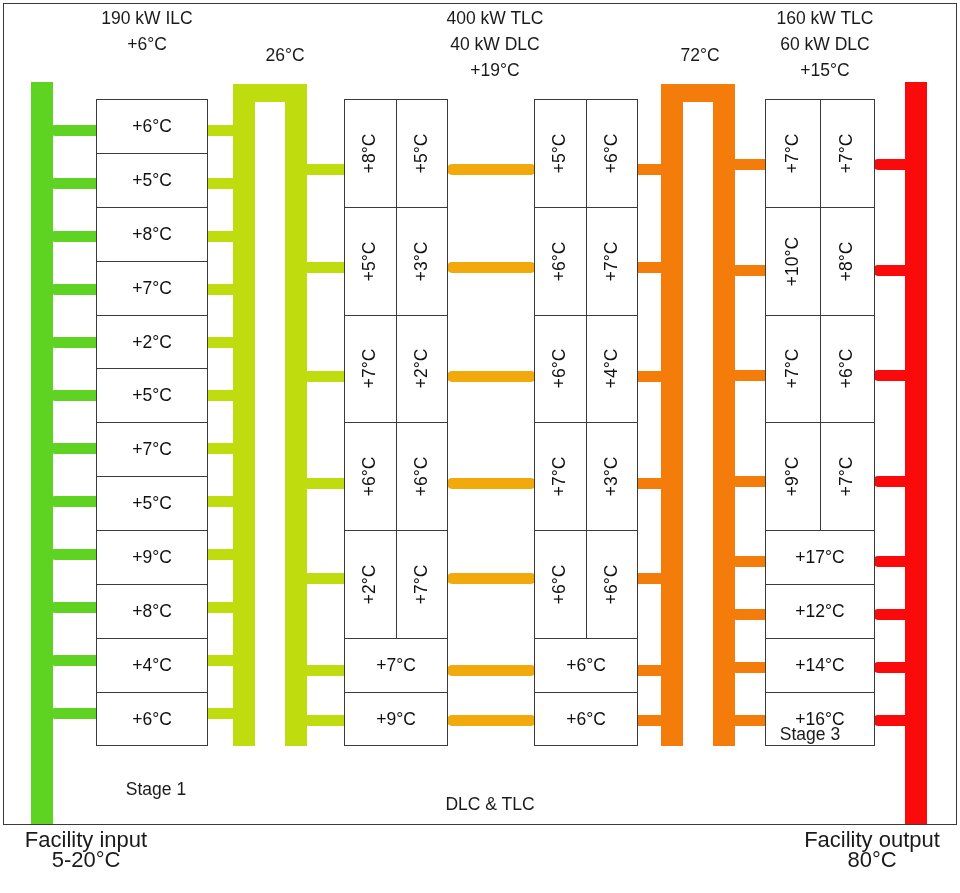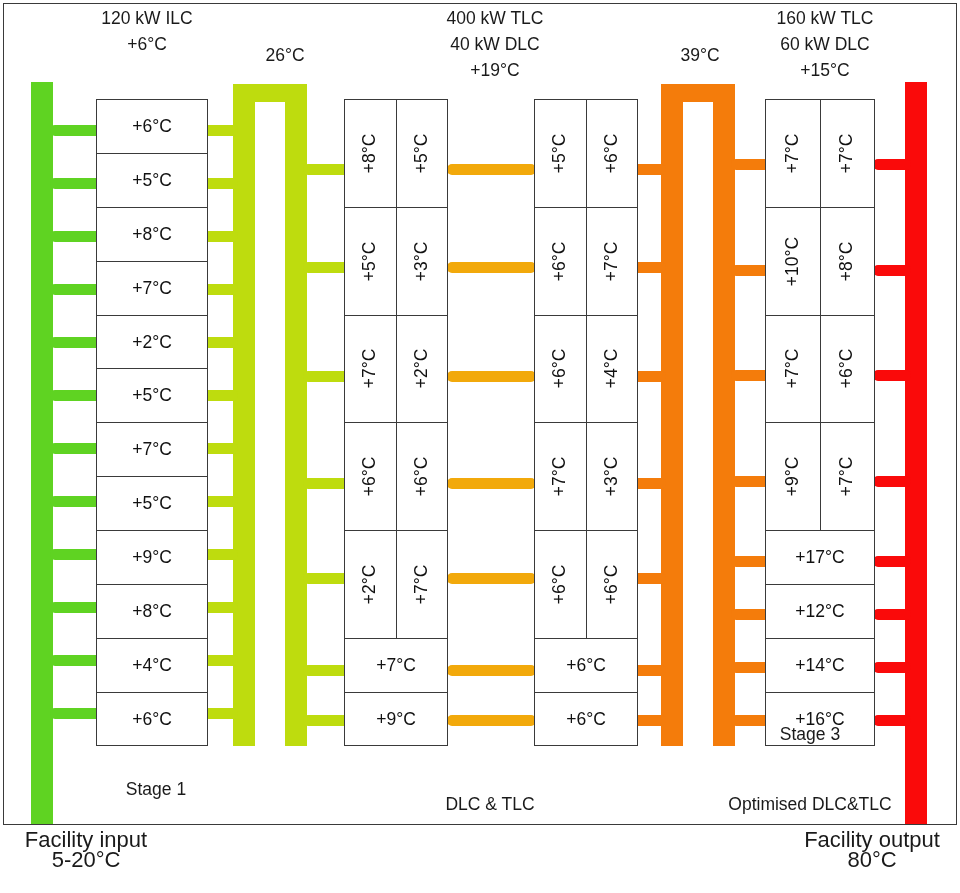--- a/index.html
+++ b/index.html
@@ -83,30 +83,30 @@
   .facility.left  { text-align:center; }
   .facility.right { text-align:center; }
 </style>
 </head>
 <body>
 
 <div id="root">
 
   <div class="frame"></div>
 
-  <div class="cap" style="left:62px; top:5px; width:170px;">120 kW ILC
+  <div class="cap" style="left:62px; top:5px; width:170px;">190 kW ILC
 +6°C</div>
 
   <div class="cap" style="left:215px; top:42px; width:140px;">26°C</div>
 
   <div class="cap" style="left:400px; top:5px; width:190px;">400 kW TLC
 40 kW DLC
 +19°C</div>
 
-  <div class="cap" style="left:630px; top:42px; width:140px;">39°C</div>
+  <div class="cap" style="left:630px; top:42px; width:140px;">72°C</div>
 
   <div class="cap" style="left:730px; top:5px; width:190px;">160 kW TLC
 60 kW DLC
 +15°C</div>
 
   <svg class="layer" width="960" height="893">
 
     <g>
       <rect x="31" y="82" width="22" height="742" fill="#5FD322"></rect>
 
@@ -420,21 +420,20 @@
           <span>+16°C</span>
         </div>
     </div>
   </div>
 
   <div class="stage" style="left:76px; top:765px; width:160px;margin-top:11px;">Stage 1</div>
 
   <div class="stage" style="left:406px; top:791px; width:168px;">DLC &amp; TLC</div>
 
   <div class="stage" style="left:700px; top:721px; width:220px;">Stage 3</div>
-  <div class="stage" style="left:700px; top:791px; width:220px;">Optimised DLC&amp;TLC</div>
 
   <div class="facility left" style="left:6px; top:830px; width:160px;">Facility input
 5-20°C</div>
 
   <div class="facility right" style="left:790px; top:830px; width:164px;">Facility output
 80°C</div>
 
 </div>
 
 </body></html>

